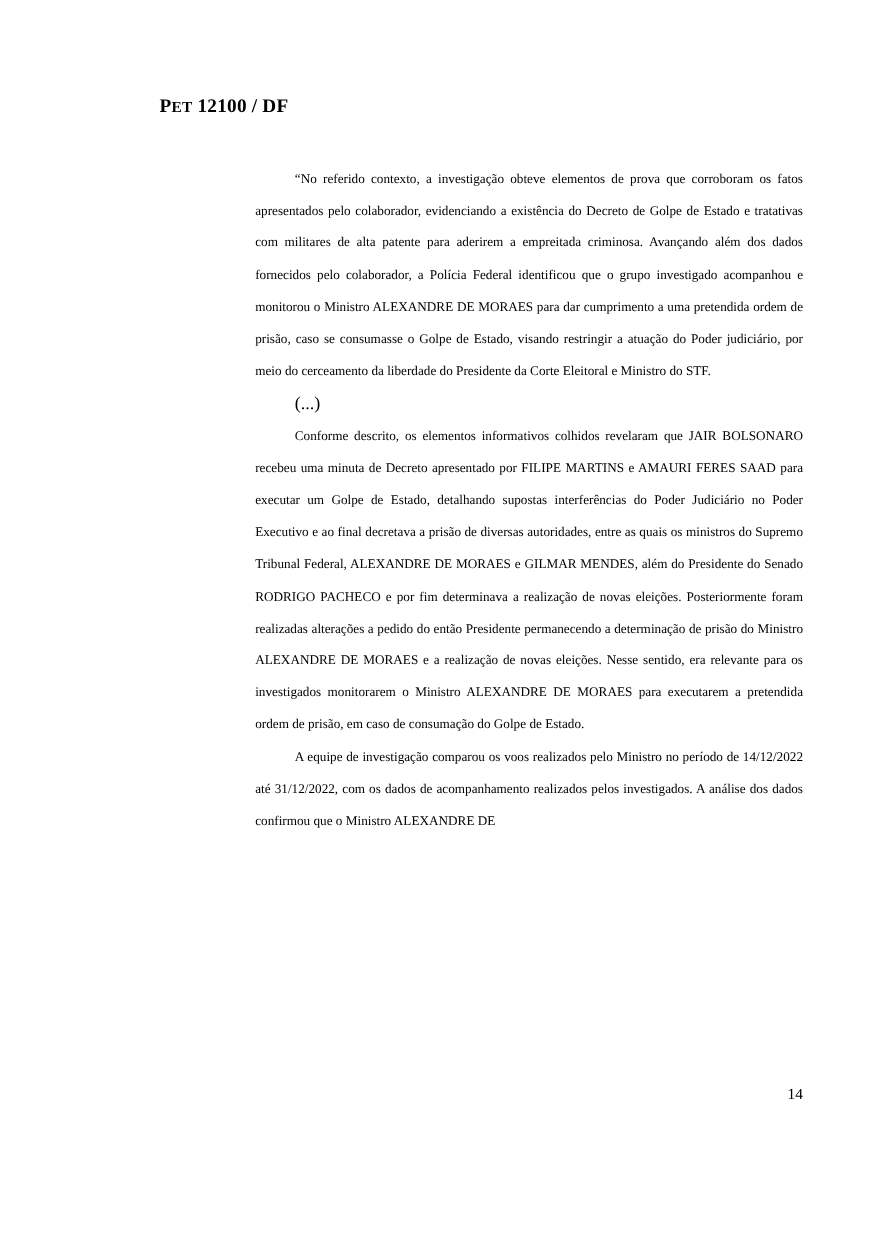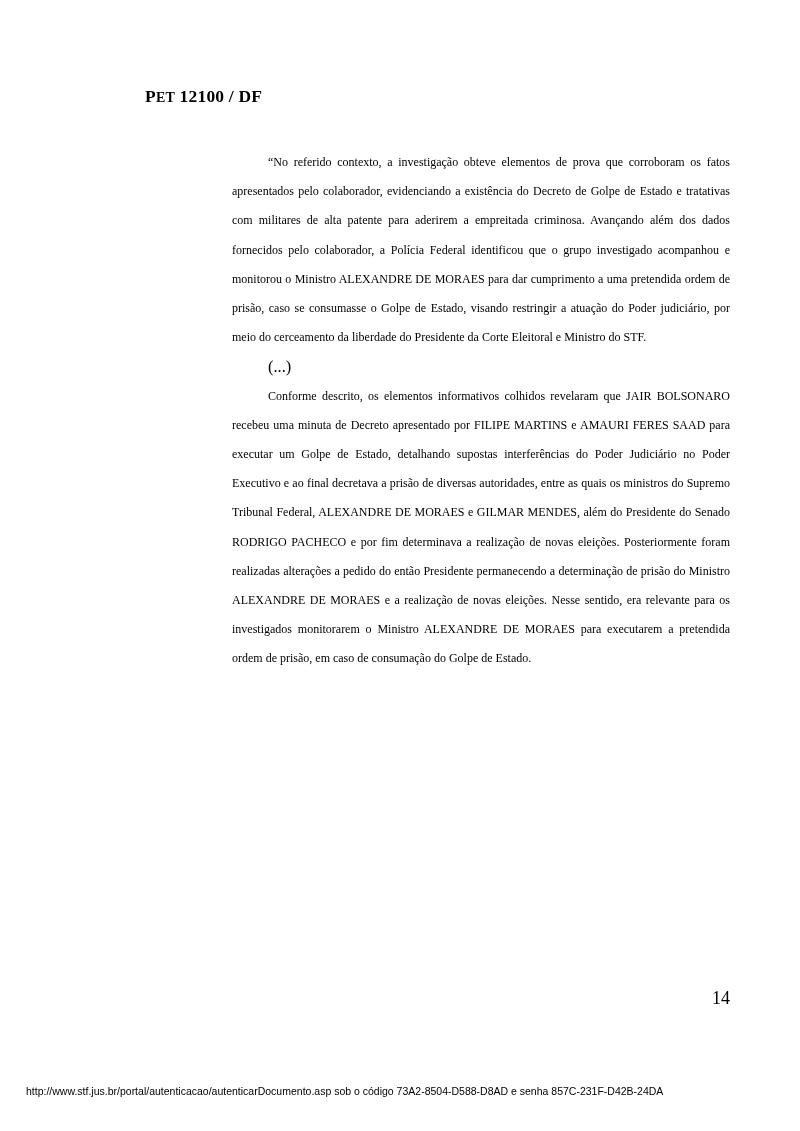--- a/index.html
+++ b/index.html
@@ -58,21 +58,21 @@
     font-size: 16.4px;
     line-height: 29.2px;
     text-align: left;
   }
   .page-number {
     position: absolute;
     top: 988px;
     left: 0;
     width: 730px;
     text-align: right;
-    font-size: 18px;
+    font-size: 14px;
     font-family: "Liberation Serif", serif;
   }
   .footer {
     position: absolute;
     left: 26px;
     top: 1084px;
     width: 748px;
     font-family: "Liberation Sans", sans-serif;
     font-size: 10.5px;
     line-height: 15.5px;
@@ -88,21 +88,21 @@
 <div class="page">
 
   <div class="header">
     <span>P</span><span class="smallcaps">ET</span><span> 12100 / DF</span>
   </div>
 
   <div class="body-block">
     <p class="para">“No referido contexto, a investigação obteve elementos de prova que corroboram os fatos apresentados pelo colaborador, evidenciando a existência do Decreto de Golpe de Estado e tratativas com militares de alta patente para aderirem a empreitada criminosa. Avançando além dos dados fornecidos pelo colaborador, a Polícia Federal identificou que o grupo investigado acompanhou e monitorou o Ministro ALEXANDRE DE MORAES para dar cumprimento a uma pretendida ordem de prisão, caso se consumasse o Golpe de Estado, visando restringir a atuação do Poder judiciário, por meio do cerceamento da liberdade do Presidente da Corte Eleitoral e Ministro do STF.</p>
     <p class="ellipsis">(...)</p>
     <p class="para">Conforme descrito, os elementos informativos colhidos revelaram que JAIR BOLSONARO recebeu uma minuta de Decreto apresentado por FILIPE MARTINS e AMAURI FERES SAAD para executar um Golpe de Estado, detalhando supostas interferências do Poder Judiciário no Poder Executivo e ao final decretava a prisão de diversas autoridades, entre as quais os ministros do Supremo Tribunal Federal, ALEXANDRE DE MORAES e GILMAR MENDES, além do Presidente do Senado RODRIGO PACHECO e por fim determinava a realização de novas eleições. Posteriormente foram realizadas alterações a pedido do então Presidente permanecendo a determinação de prisão do Ministro ALEXANDRE DE MORAES e a realização de novas eleições. Nesse sentido, era relevante para os investigados monitorarem o Ministro ALEXANDRE DE MORAES para executarem a pretendida ordem de prisão, em caso de consumação do Golpe de Estado.</p>
+    <p class="para">A equipe de investigação comparou os voos realizados pelo Ministro no período de 14/12/2022 até 31/12/2022, com os dados de acompanhamento realizados pelos investigados. A análise dos dados confirmou que o Ministro ALEXANDRE DE</p>
   </div>
 
   <div class="page-number">14</div>
 
   <div class="footer">
-    <div>http://www.stf.jus.br/portal/autenticacao/autenticarDocumento.asp sob o código 73A2-8504-D588-D8AD e senha 857C-231F-D42B-24DA</div>
   </div>
 
 </div>
 
 </body></html>

